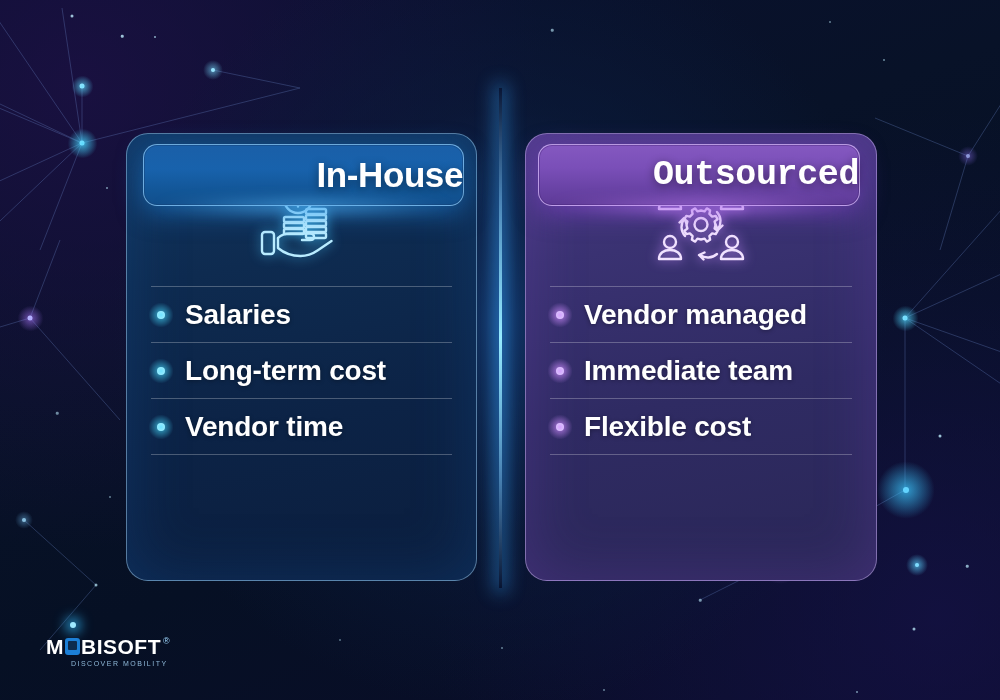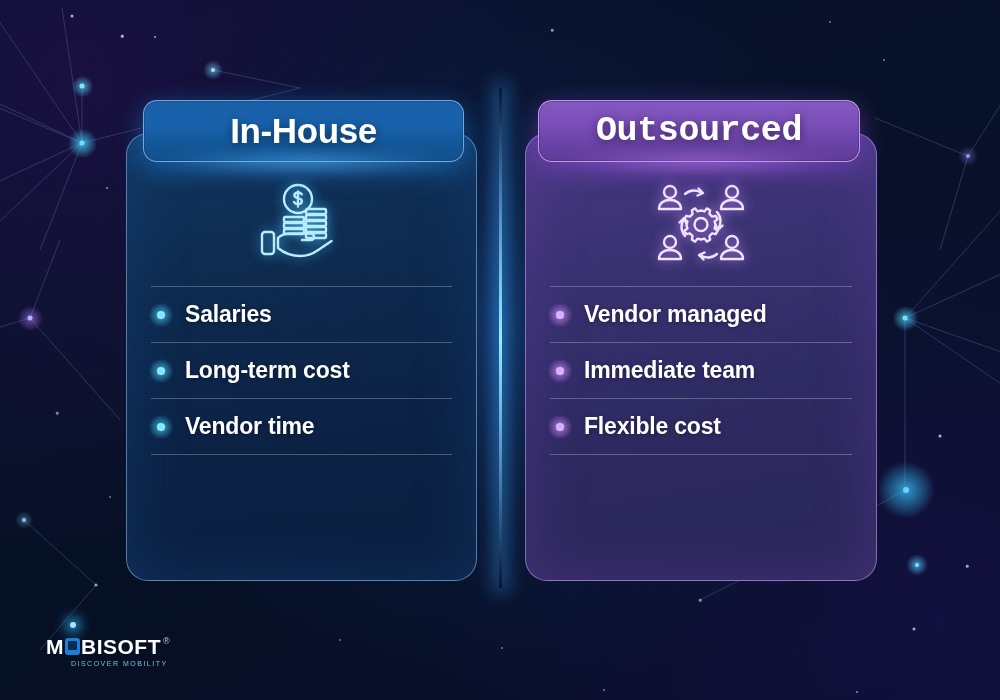--- a/index.html
+++ b/index.html
@@ -39,21 +39,21 @@
   .card{position:absolute;border-radius:22px;border:1.3px solid rgba(150,200,240,.55);}
   .card-left{left:126px;top:133px;width:349px;height:446px;
     background:linear-gradient(170deg,#12365f 0%,#0e2b50 30%,#0c2346 62%,#0b1e3e 100%);
     box-shadow:inset 0 0 60px rgba(20,80,150,.35);}
   .card-right{left:525px;top:133px;width:350px;height:446px;
     border-color:rgba(186,160,230,.6);
     background:linear-gradient(170deg,#4a3a84 0%,#3a3272 26%,#2f2b63 58%,#2a2757 100%);
     box-shadow:inset 0 0 60px rgba(120,70,190,.3);}
   
   .pill{position:absolute;height:60px;border-radius:14px;display:flex;
-        align-items:center;justify-content:center;}
+        align-items:center;justify-content:flex-end;margin-top:44px;}
   .pill-left{left:143px;top:100px;width:319px;
     background:linear-gradient(180deg,#1a5fa8 0%,#1862ac 40%,#125596 78%,#124f8c 100%);
     border:1.3px solid rgba(140,200,245,.75);
     box-shadow:0 7px 26px rgba(30,130,220,.55), 0 0 0 1px rgba(20,60,110,.4) inset;}
   .pill-right{left:538px;top:100px;width:320px;
     background:linear-gradient(180deg,#8458c0 0%,#7a4fb8 38%,#6842a4 75%,#5e3b97 100%);
     border:1.3px solid rgba(206,178,244,.8);
     box-shadow:0 7px 26px rgba(140,70,215,.5), 0 0 0 1px rgba(60,30,110,.35) inset;font-family:Liberation Mono, monospace;}
   .pill-glow{position:absolute;left:0;right:0;bottom:-12px;height:16px;
     border-radius:50%;filter:blur(7px);}
@@ -67,21 +67,21 @@
   .list{position:absolute;left:24px;right:24px;top:152px;}
   .row{position:relative;height:55px;display:flex;align-items:center;
        border-top:1px solid rgba(255,255,255,.26);}
   .row:last-child{border-bottom:1px solid rgba(255,255,255,.26);}
   .bullet{position:relative;width:8px;height:8px;border-radius:50%;
     margin-left:6px;margin-right:20px;flex:none;background:#eafcff;}
   .bullet::after{content:"";position:absolute;left:50%;top:50%;width:26px;height:26px;
     transform:translate(-50%,-50%);border-radius:50%;}
   .card-left .bullet::after{background:radial-gradient(circle,rgba(70,220,255,.75) 0%,rgba(40,180,255,0) 68%);}
   .card-right .bullet::after{background:radial-gradient(circle,rgba(206,140,255,.8) 0%,rgba(160,80,230,0) 68%);}
-  .row-label{color:#ffffff;font-size:23px;font-weight:bold;letter-spacing:-.2px;
+  .row-label{color:#ffffff;font-size:28px;font-weight:bold;letter-spacing:-.2px;
     text-shadow:0 1px 4px rgba(0,0,0,.35);white-space:nowrap;}
   
   .logo{position:absolute;left:46px;top:636px;display:flex;flex-direction:column;}
   .logo-row{display:flex;align-items:center;}
   .logo-word{color:#ffffff;font-size:21px;font-weight:bold;letter-spacing:.5px;
     line-height:1;display:flex;align-items:center;}
   .logo-mark{display:inline-block;width:15px;height:17px;margin:0 1px;
     border-radius:3px;background:#1c7fd6;position:relative;}
   .logo-mark::after{content:"";position:absolute;left:3px;right:3px;top:3px;bottom:5px;
     background:#0d2b4e;border-radius:1px;}

